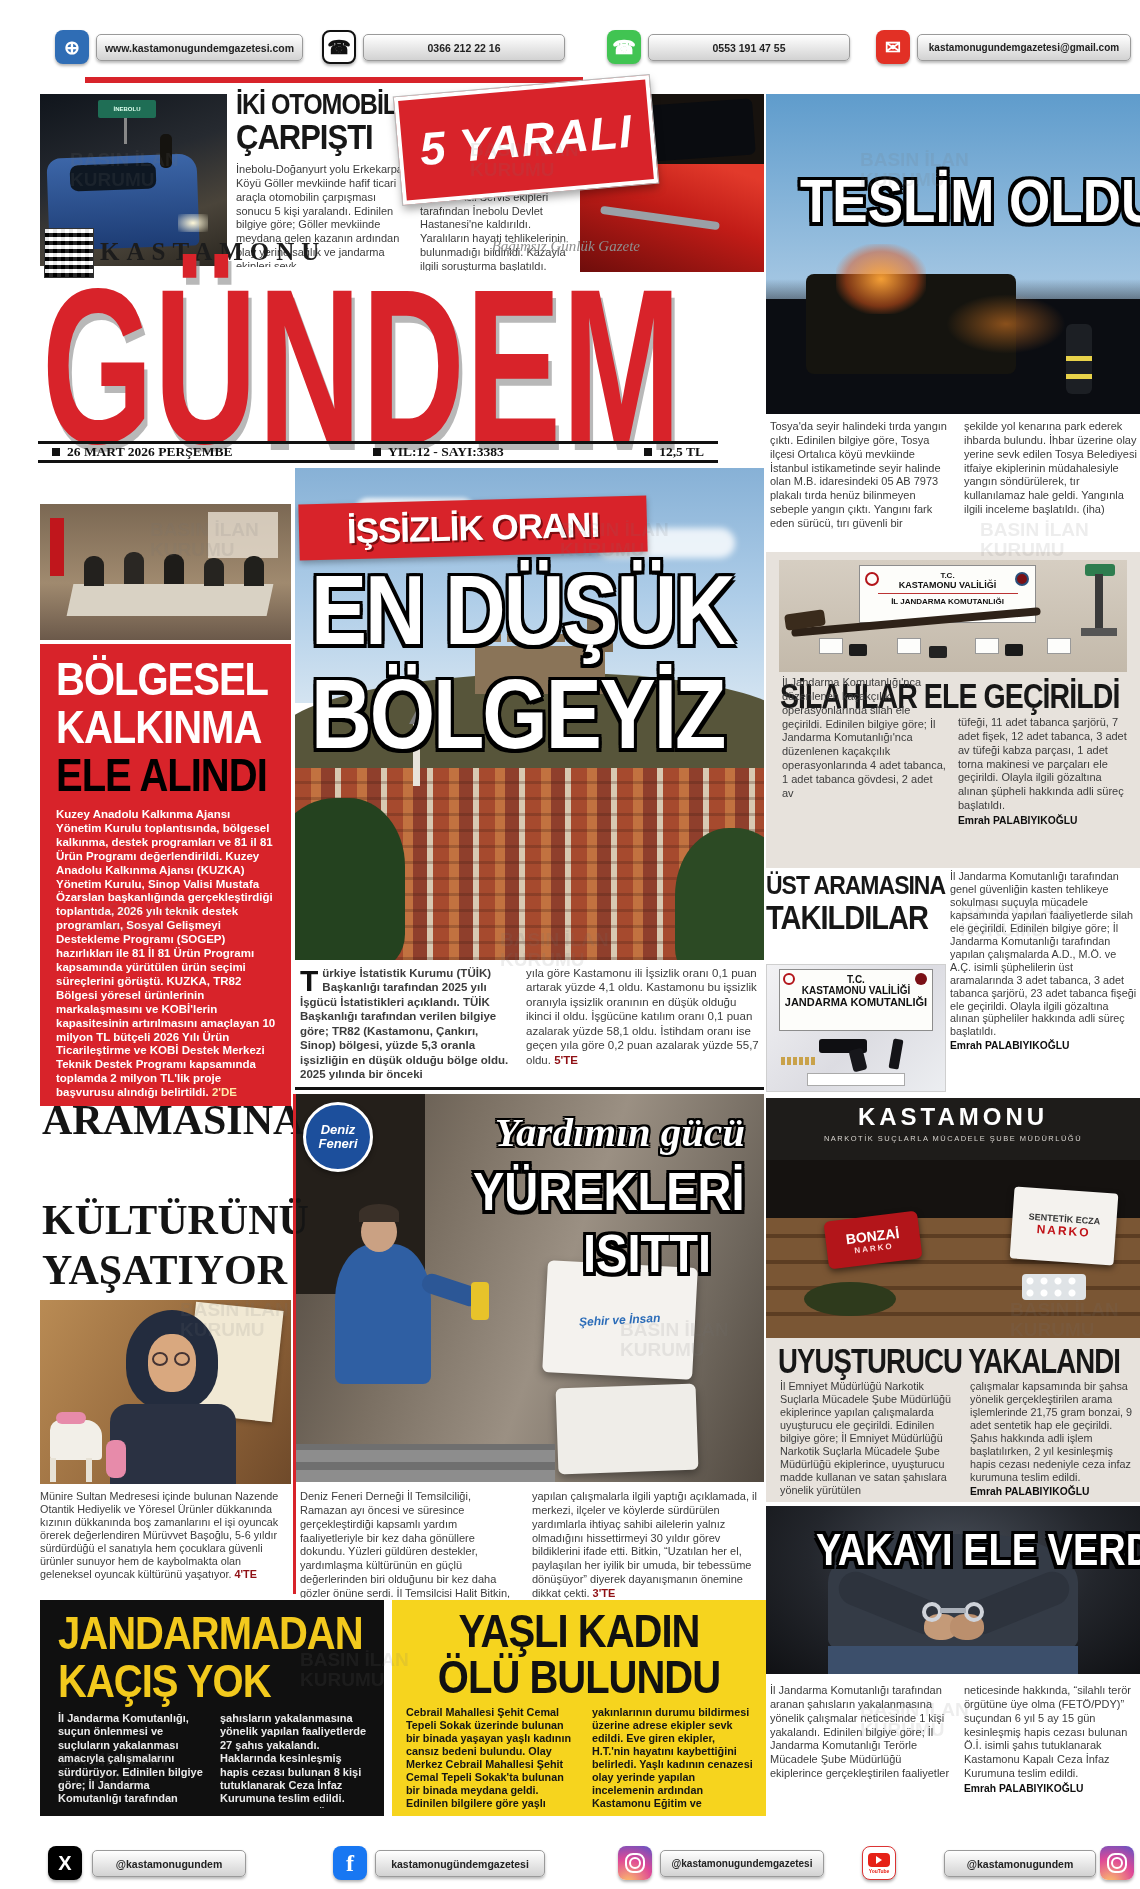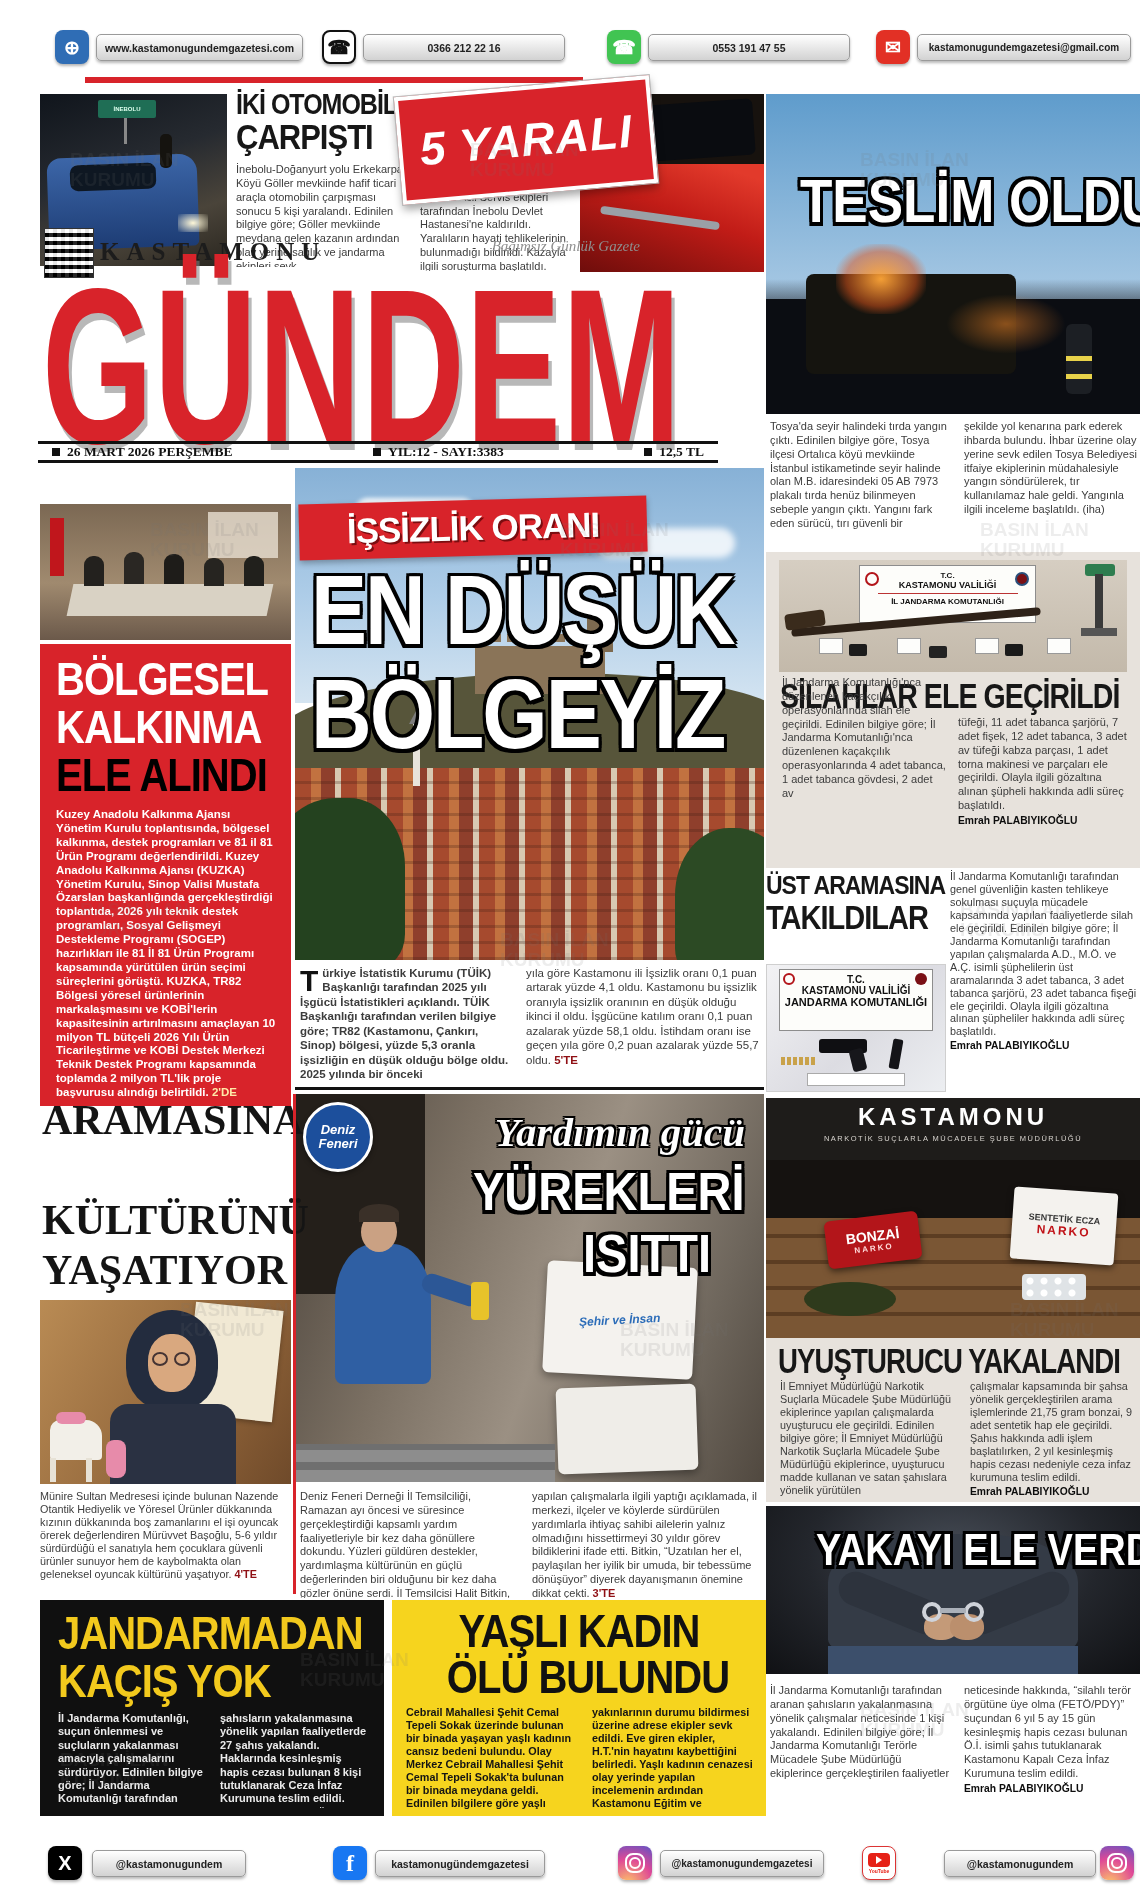--- a/index.html
+++ b/index.html
@@ -295,21 +295,21 @@
     <div class="hl" style="left:18px;top:10px;font-size:40px;color:#f2c91d;"><span class="scy">JANDARMADAN</span></div>
     <div class="hl" style="left:18px;top:58px;font-size:40px;color:#f2c91d;"><span class="scy">KAÇIŞ YOK</span></div>
     <div class="bodytxt" style="left:18px;top:112px;width:150px;height:96px;color:#ececec;font-weight:bold;font-size:11px;line-height:1.22;">İl Jandarma Komutanlığı, suçun önlenmesi ve suçluların yakalanması amacıyla çalışmalarını sürdürüyor. Edinilen bilgiye göre; İl Jandarma Komutanlığı tarafından çeşitli suçlardan aranan</div>
     <div class="bodytxt" style="left:180px;top:112px;width:150px;height:96px;color:#ececec;font-weight:bold;font-size:11px;line-height:1.22;">
       <span>şahısların yakalanmasına yönelik yapılan faaliyetlerde 27 şahıs yakalandı. Haklarında kesinleşmiş hapis cezası bulunan 8 kişi tutuklanarak Ceza İnfaz Kurumuna teslim edildi.</span><b class="byline" style="color:#fff;">Emrah PALABIYIKOĞLU</b>
     </div>
   </div>
 
   <div class="abs" style="left:392px;top:1600px;width:374px;height:216px;background:#f6d41e;">
     <div class="hl" style="left:0;top:8px;width:374px;text-align:center;font-size:40px;color:#111;"><span class="scy" style="transform-origin:top center;">YAŞLI KADIN</span></div>
-    <div class="hl" style="left:0;top:54px;width:374px;text-align:center;font-size:40px;color:#111;padding-left:9px;"><span class="scy" style="transform-origin:top center;">ÖLÜ BULUNDU</span></div>
+    <div class="hl" style="left:0;top:54px;width:374px;text-align:center;font-size:40px;color:#111;"><span class="scy" style="transform-origin:top center;">ÖLÜ BULUNDU</span></div>
     <div class="bodytxt" style="left:14px;top:106px;width:174px;height:104px;color:#141414;font-weight:bold;font-size:10.8px;line-height:1.2;">Cebrail Mahallesi Şehit Cemal Tepeli Sokak üzerinde bulunan bir binada yaşayan yaşlı kadının cansız bedeni bulundu. Olay Merkez Cebrail Mahallesi Şehit Cemal Tepeli Sokak'ta bulunan bir binada meydana geldi. Edinilen bilgilere göre yaşlı kadından haber alamayan</div>
     <div class="bodytxt" style="left:200px;top:106px;width:162px;height:104px;color:#141414;font-weight:bold;font-size:10.8px;line-height:1.2;">
       <span>yakınlarının durumu bildirmesi üzerine adrese ekipler sevk edildi. Eve giren ekipler, H.T.'nin hayatını kaybettiğini belirledi. Yaşlı kadının cenazesi olay yerinde yapılan incelemenin ardından Kastamonu Eğitim ve Araştırma Hastanesi'ne kaldırıldı.</span>
     </div>
   </div>
 
   <div class="cicon" style="left:48px;top:1846px;background:#000;border-radius:8px;font-size:20px;">X</div>
   <div class="pill" style="left:92px;top:1850px;width:152px;">
     <span>@kastamonugundem</span>
     </div>

